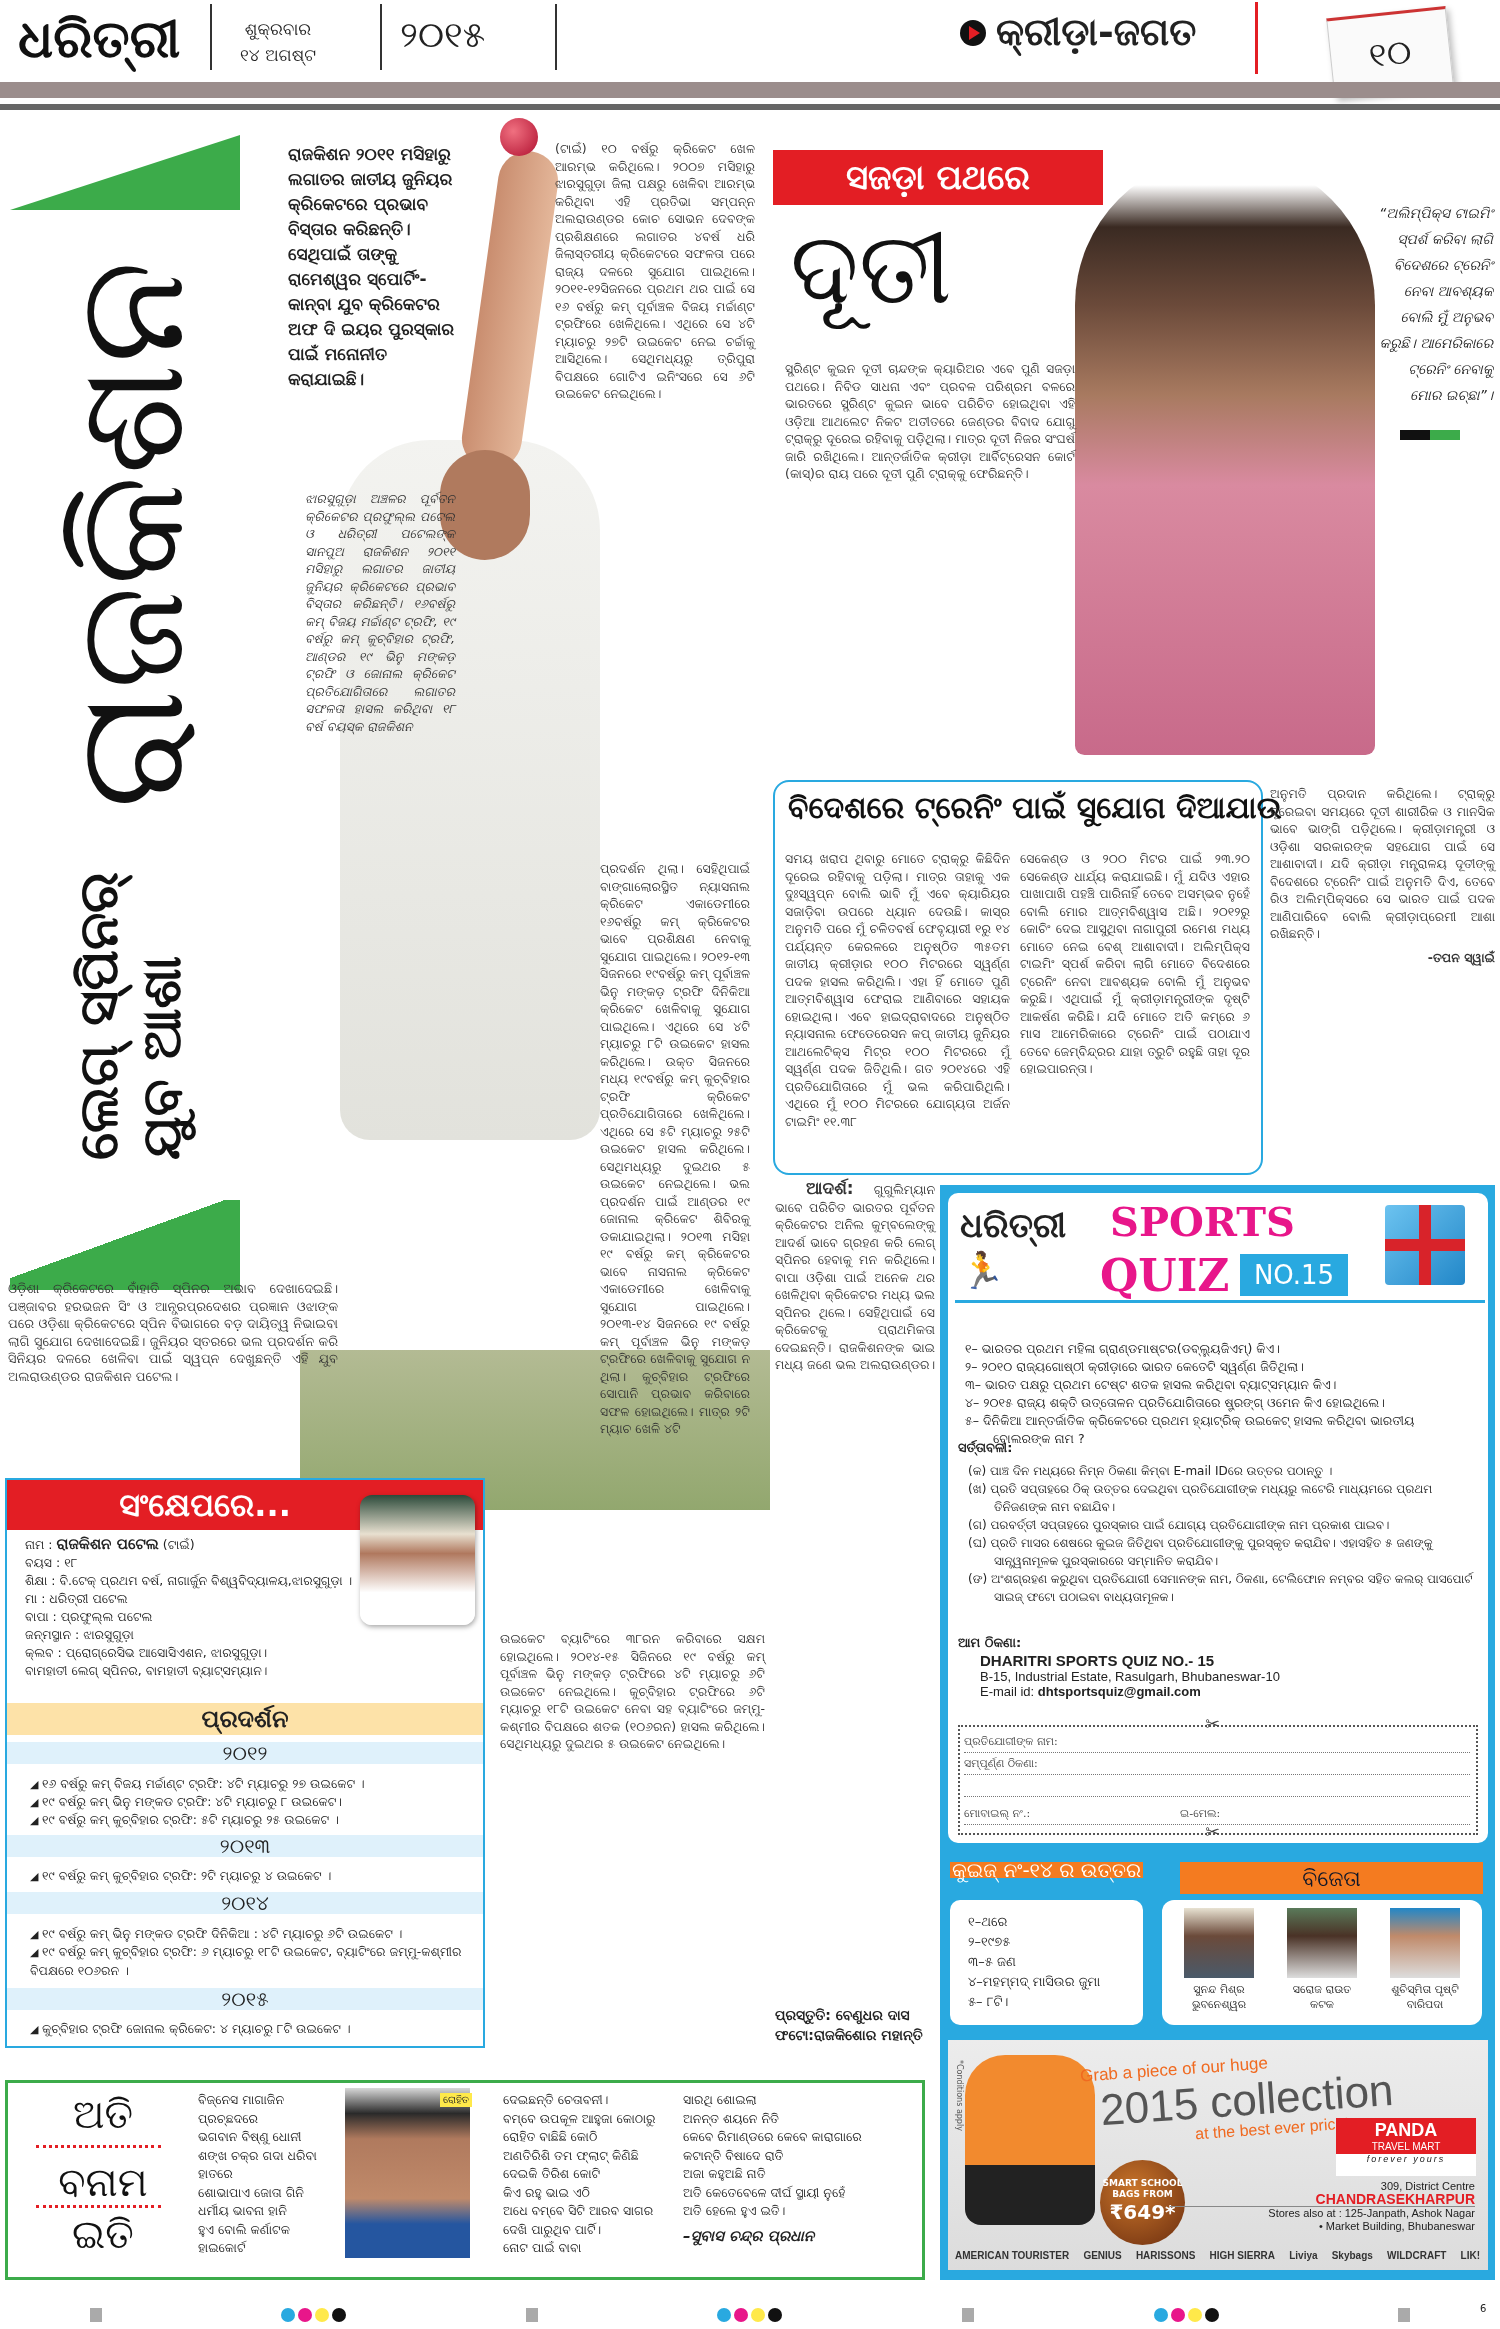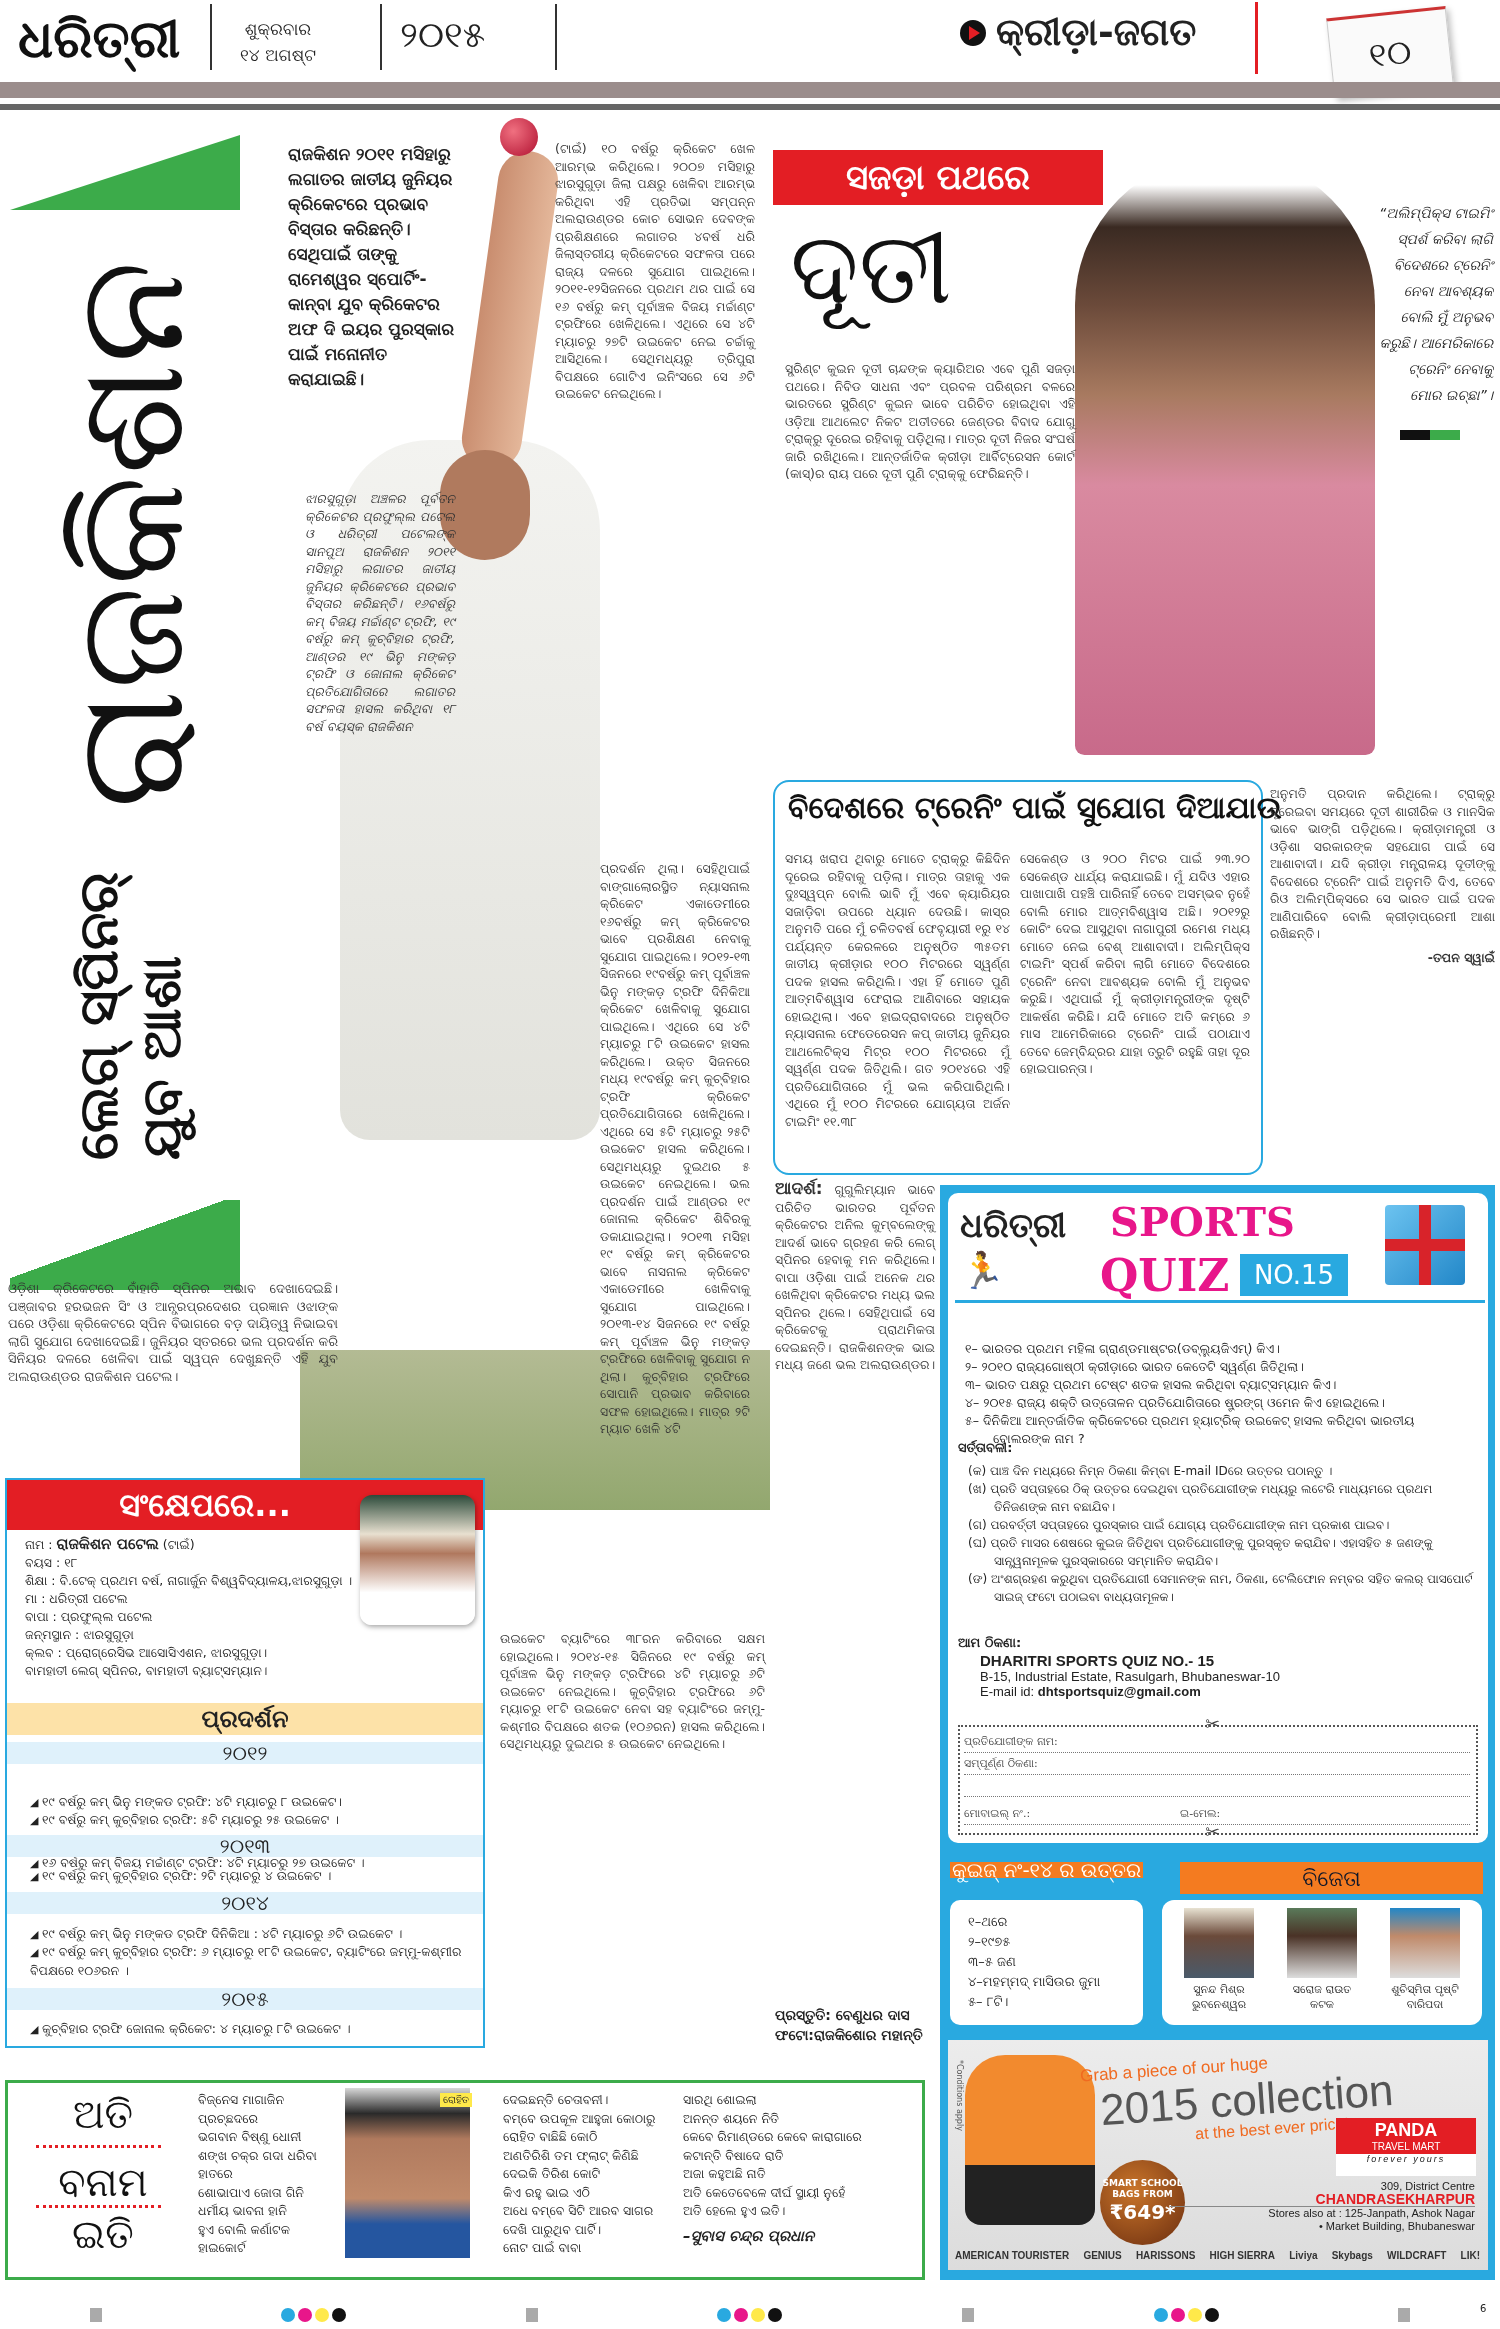--- a/index.html
+++ b/index.html
@@ -56,21 +56,21 @@
   .sk-info b { font-size: 15px; }
   .perf-head { left: 7px; top: 1703px; width: 476px; height: 32px; background: #fde2a8; font-size: 24px; font-weight: bold; display: flex; align-items: center; justify-content: center; }
   .year-row { position: absolute; left: 7px; width: 476px; height: 22px; background: #dff1fb; font-size: 20px; display: flex; align-items: center; justify-content: center; }
   .perf-item { position: absolute; left: 30px; font-size: 12.5px; line-height: 18px; width: 440px; }
   .perf-item:before { content: "◢ "; font-size: 11px; }
 
   
   .lc-text { left: 8px; top: 1280px; width: 330px; font-size: 13px; line-height: 17.5px; }
   .mid-text { left: 500px; top: 1630px; width: 265px; }
   .adarsha { left: 775px; top: 1180px; width: 160px; }
-  .adarsha-title { font-weight: bold; font-size: 17px; }
+  .adarsha-title { font-weight: bold; font-size: 17px; margin-left: 31px; }
   .credit { left: 775px; top: 2005px; font-size: 14px; line-height: 20px; font-weight: bold; }
 
   
   .quiz-outer { left: 940px; top: 1185px; width: 555px; height: 1095px; background: #29a9e0; padding: 6px; }
   .quiz-inner { left: 948px; top: 1193px; width: 540px; height: 650px; background: #fff; border-radius: 10px; }
   .quiz-logo { left: 960px; top: 1205px; font-size: 34px; font-weight: bold; font-family: "DejaVu Serif", serif; }
   .quiz-runner { left: 960px; top: 1250px; font-size: 36px; color: #3cab4a; }
   .quiz-sports { left: 1110px; top: 1198px; font-size: 40px; font-weight: bold; color: #e8168a; font-family: "DejaVu Serif", serif; }
   .quiz-quiz { left: 1100px; top: 1250px; font-size: 44px; font-weight: bold; color: #e8168a; font-family: "DejaVu Serif", serif; }
   .quiz-no { left: 1240px; top: 1254px; width: 108px; height: 42px; background: #29a9e0; color: #fff; font-size: 26px; display: flex; align-items: center; justify-content: center; }
@@ -196,21 +196,21 @@
   <div>ବୟସ : ୧୮</div>
   <div>ଶିକ୍ଷା : ବି.ଟେକ୍ ପ୍ରଥମ ବର୍ଷ, ନାଗାର୍ଜୁନ ବିଶ୍ୱବିଦ୍ୟାଳୟ,ଝାରସୁଗୁଡ଼ା ।</div>
   <div>ମା : ଧରିତ୍ରୀ ପଟେଲ</div>
   <div>ବାପା : ପ୍ରଫୁଲ୍ଲ ପଟେଲ</div>
   <div>ଜନ୍ମସ୍ଥାନ : ଝାରସୁଗୁଡ଼ା</div>
   <div>କ୍ଲବ : ପ୍ରୋଗ୍ରେସିଭ ଆସୋସିଏଶନ, ଝାରସୁଗୁଡ଼ା।</div>
   <div>ବାମହାତୀ ଲେଗ୍ ସ୍ପିନର, ବାମହାତୀ ବ୍ୟାଟ୍ସମ୍ୟାନ।</div>
 </div>
 <div class="abs perf-head">ପ୍ରଦର୍ଶନ</div>
 <div class="year-row" style="top:1742px;">୨୦୧୨</div>
-<div class="perf-item" style="top:1854px;">୧୬ ବର୍ଷରୁ କମ୍ ବିଜୟ ମର୍ଚ୍ଚାଣ୍ଟ ଟ୍ରଫି: ୪ଟି ମ୍ୟାଚରୁ ୨୭ ଉଇକେଟ ।</div>
+<div class="perf-item" style="top:1775px;">୧୬ ବର୍ଷରୁ କମ୍ ବିଜୟ ମର୍ଚ୍ଚାଣ୍ଟ ଟ୍ରଫି: ୪ଟି ମ୍ୟାଚରୁ ୨୭ ଉଇକେଟ ।</div>
 <div class="perf-item" style="top:1793px;">୧୯ ବର୍ଷରୁ କମ୍ ଭିନୁ ମଙ୍କଡ ଟ୍ରଫି: ୪ଟି ମ୍ୟାଚରୁ ୮ ଉଇକେଟ।</div>
 <div class="perf-item" style="top:1811px;">୧୯ ବର୍ଷରୁ କମ୍ କୁଚ୍‌ବିହାର ଟ୍ରଫି: ୫ଟି ମ୍ୟାଚରୁ ୨୫ ଉଇକେଟ ।</div>
 <div class="year-row" style="top:1835px;">୨୦୧୩</div>
 <div class="perf-item" style="top:1867px;">୧୯ ବର୍ଷରୁ କମ୍ କୁଚ୍‌ବିହାର ଟ୍ରଫି: ୨ଟି ମ୍ୟାଚରୁ ୪ ଉଇକେଟ ।</div>
 <div class="year-row" style="top:1892px;">୨୦୧୪</div>
 <div class="perf-item" style="top:1925px;">୧୯ ବର୍ଷରୁ କମ୍ ଭିନୁ ମଙ୍କଡ ଟ୍ରଫି ଦିନିକିଆ : ୪ଟି ମ୍ୟାଚରୁ ୬ଟି ଉଇକେଟ ।</div>
 <div class="perf-item" style="top:1943px;">୧୯ ବର୍ଷରୁ କମ୍ କୁଚ୍‌ବିହାର ଟ୍ରଫି: ୬ ମ୍ୟାଚରୁ ୧୮ଟି ଉଇକେଟ, ବ୍ୟାଟିଂରେ ଜମ୍ମୁ-କଶ୍ମୀର ବିପକ୍ଷରେ ୧୦୬ରନ ।</div>
 <div class="year-row" style="top:1988px;">୨୦୧୫</div>
 <div class="perf-item" style="top:2020px;">କୁଚ୍‌ବିହାର ଟ୍ରଫି ଜୋନାଲ କ୍ରିକେଟ: ୪ ମ୍ୟାଚରୁ ୮ଟି ଉଇକେଟ ।</div>
 

